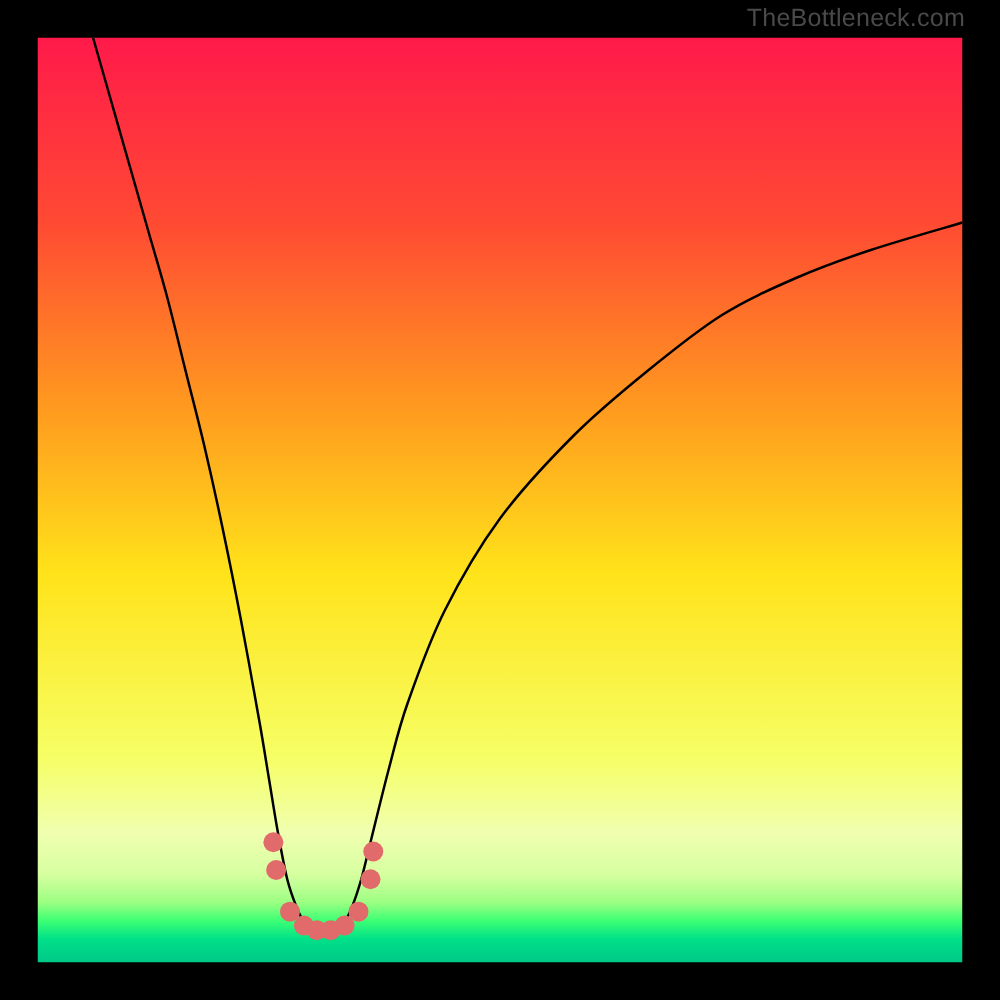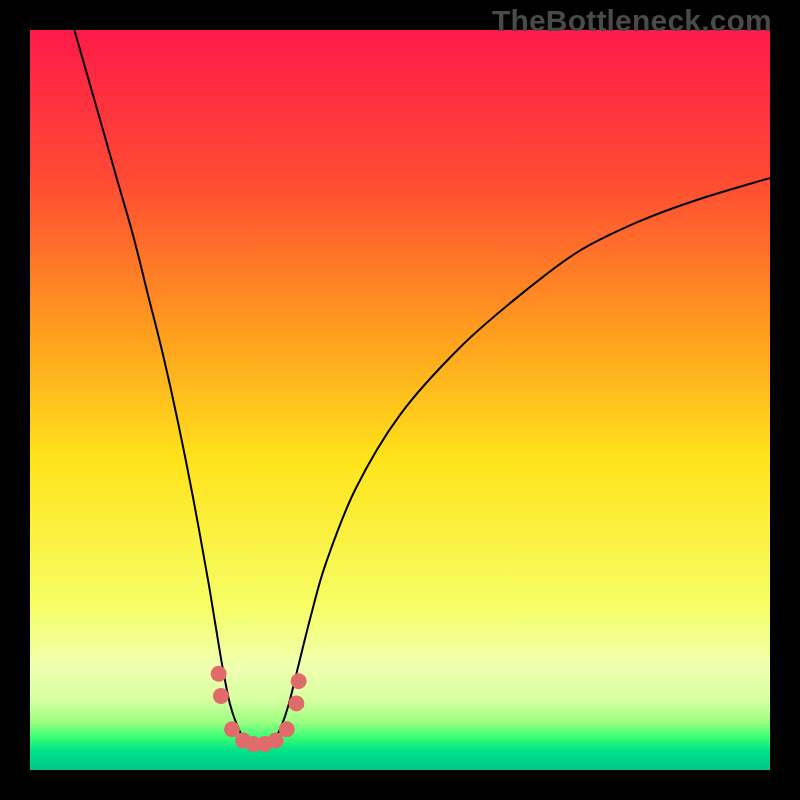--- a/index.html
+++ b/index.html
@@ -21,22 +21,22 @@
     left: 30px;
     top: 30px;
     width: 740px;
     height: 740px;
   }
   .watermark {
     position: absolute;
     top: 4px;
     right: 28px;
     color: #4a4a4a;
-    font-size: 30px;
-    font-weight: 700;
+    font-size: 20px;
+    font-weight: 400;
     letter-spacing: 0.2px;
     user-select: none;
     text-align: right;
   }
   svg {
     display: block;
   }
 </style>
 </head>
 <body>

